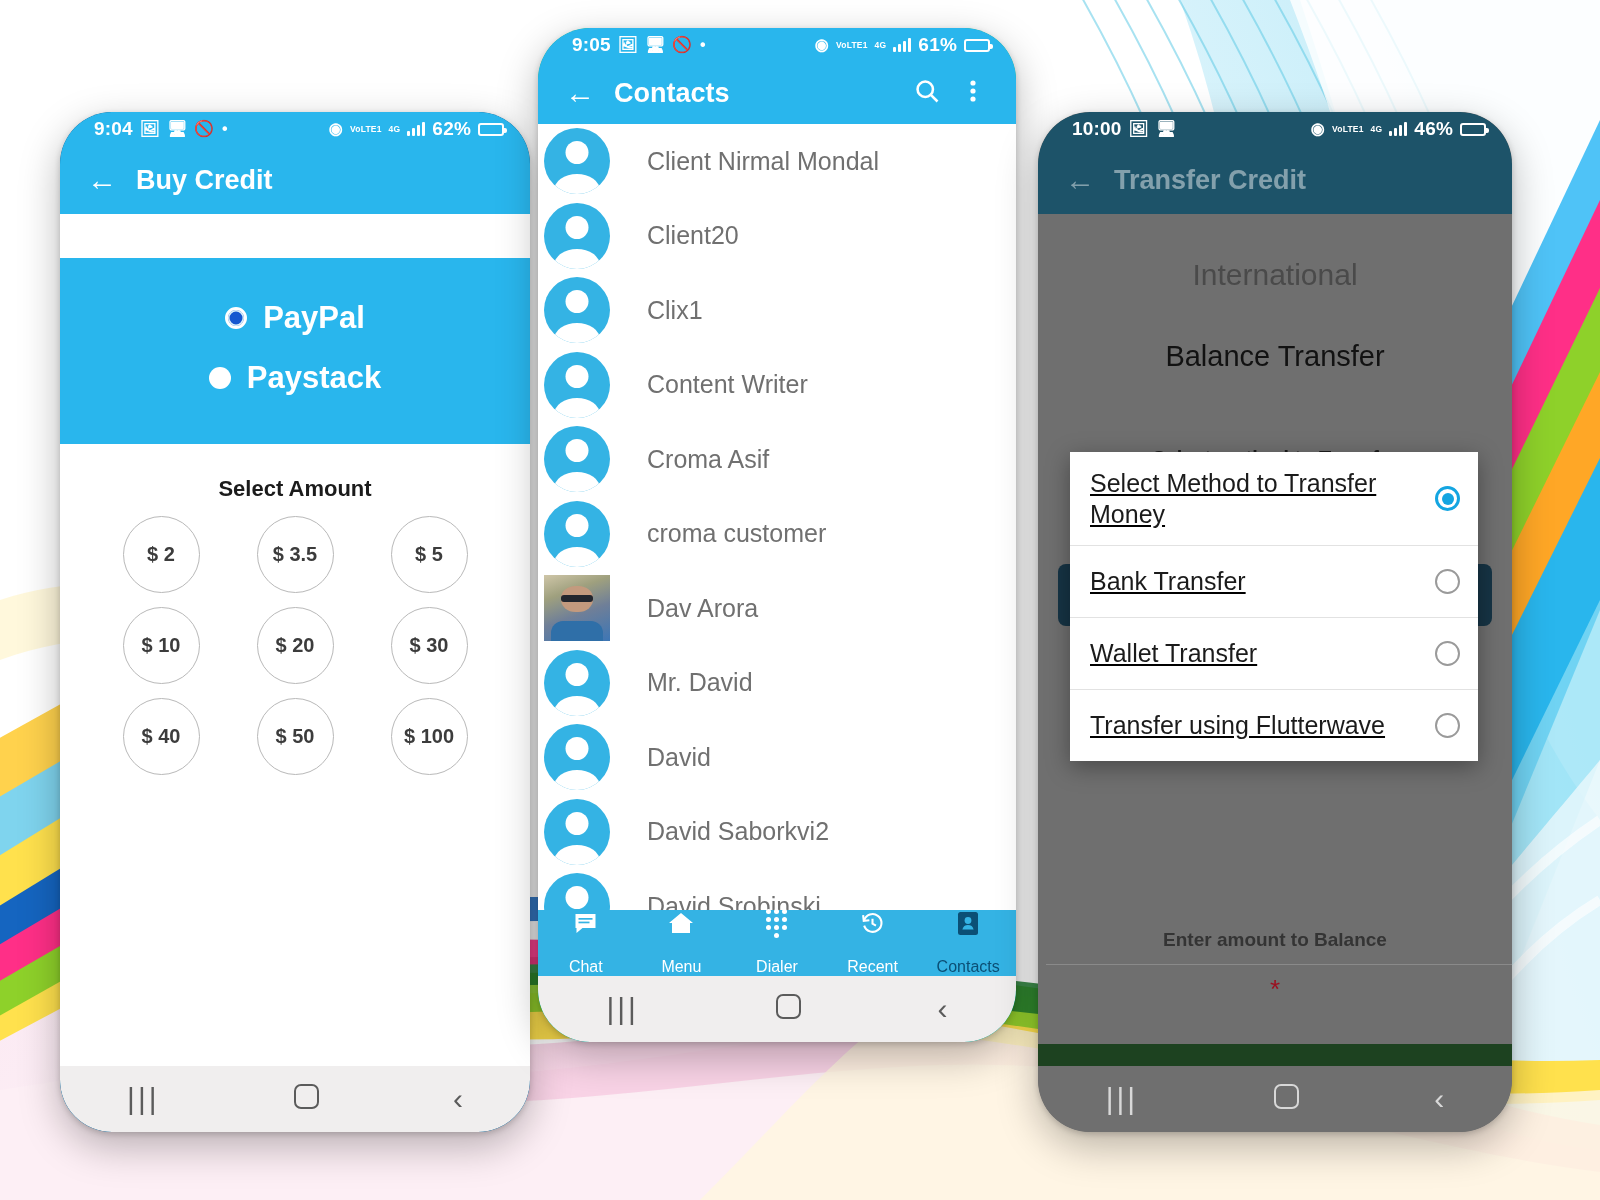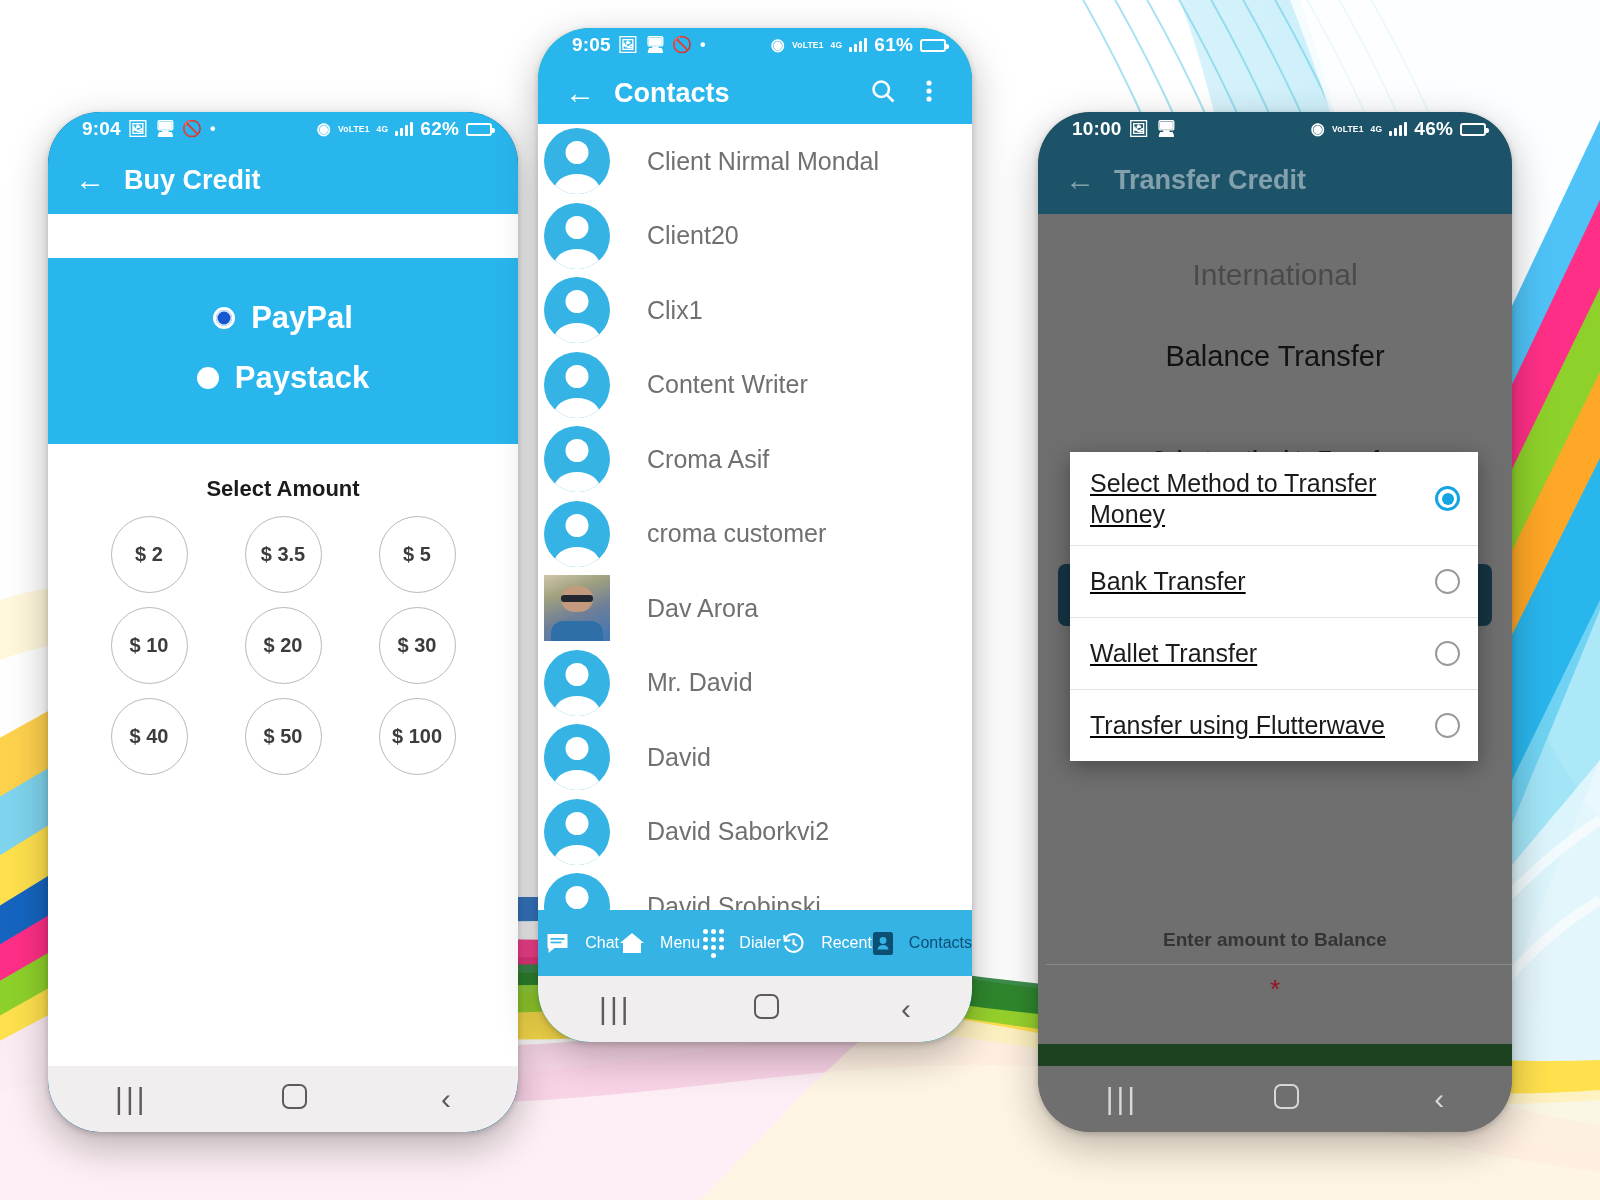--- a/index.html
+++ b/index.html
@@ -47,57 +47,57 @@
   .appbar .title { font-size:27px; font-weight:bold; color:#fff; margin-left:12px; flex:1; }
   .appbar .act { width:46px; text-align:center; color:#fff; }
 
   
   .navbar { display:flex; align-items:center; justify-content:space-around; height:66px; }
   .navbar span { font-size:30px; color:#5b5b5b; font-weight:300; }
   .nav-recents { letter-spacing:3px; font-size:27px; }
   .nav-home { display:inline-block; width:25px; height:25px; border:2.2px solid #5b5b5b; border-radius:7px; }
 
   
-  #phone1 { left: 48px; top: 112px; width: 470px; height: 1020px; background:#0369a1; }
+  #phone1 { left: 60px; top: 112px; width: 470px; height: 1020px; background:#0369a1; }
   #phone1 .statusbar { background:#29b6ed; }
   #phone1 .appbar { background:#29b6ed; height:68px; }
   #p1-body { background:#ffffff; height:calc(100% - 34px - 68px - 66px); overflow:hidden; }
   .pay-block { background:#29b6ed; padding:30px 0 36px; margin-top:44px; }
   .pay-row { display:flex; align-items:center; justify-content:center; gap:16px; padding:12px 0; }
   .pay-row .lbl { font-size:31px; font-weight:bold; color:#ffffff; }
   .radio-o { width:22px; height:22px; border-radius:50%; border:3px solid #ffffff; background:#1657d0; box-shadow:0 0 0 1.5px #d8eef9 inset; }
   .radio-solid { width:22px; height:22px; border-radius:50%; background:#ffffff; }
   .sel-amount { text-align:center; font-size:22px; font-weight:bold; color:#1b1b1b; margin:32px 0 14px; }
   .amt-grid { display:grid; grid-template-columns:repeat(3,1fr); row-gap:14px; padding:0 34px; justify-items:center; }
   .amt-circle {
     width:77px; height:77px; border-radius:50%; border:1.4px solid #b9b9b9;
     display:flex; align-items:center; justify-content:center;
     font-size:20px; font-weight:bold; color:#3c3c3c; background:#fff;
   }
   #phone1 .navbar { background:#f0eeee; }
 
   
-  #phone2 { left: 538px; top: 28px; width: 434px; height: 1014px; background:#14b8a6; }
+  #phone2 { left: 538px; top: 28px; width: 478px; height: 1014px; background:#14b8a6; }
   #phone2 .statusbar { background:#29b6ed; }
   #phone2 .appbar { background:#29b6ed; }
   #p2-list { background:#ffffff; height:calc(100% - 34px - 62px - 66px - 66px); overflow:hidden; }
   .contact-row { display:flex; align-items:center; height:74.5px; padding-left:6px;gap:15px; }
   .avatar {
     width:66px; height:66px; border-radius:50%; background:#34b3e4;
     position:relative; flex:0 0 66px; overflow:hidden;
   }
   .avatar .head { position:absolute; left:50%; top:13px; transform:translateX(-50%); width:23px; height:23px; border-radius:50%; background:#fff; }
   .avatar .body { position:absolute; left:50%; bottom:-13px; transform:translateX(-50%); width:46px; height:33px; border-radius:50%; background:#fff; }
   .avatar.photo { border-radius:0; background:linear-gradient(160deg,#cfc6a8 0%,#9fa07e 28%,#6f7f98 58%,#3d76b5 100%); }
   .avatar.photo .face { position:absolute; left:26%; top:16%; width:48%; height:40%; border-radius:46%; background:#c39a7e; }
   .avatar.photo .shade { position:absolute; left:26%; top:30%; width:48%; height:10%; border-radius:3px; background:#22262e; }
   .avatar.photo .shirt { position:absolute; left:10%; bottom:0; width:80%; height:30%; background:#2f6fa8; border-radius:12px 12px 0 0; }
   .contact-name { font-size:25px; color:#707070; margin-left:22px; }
   .tabbar { display:flex; background:#34b3e4; height:66px; }
-  .tab { flex:1; display:flex; flex-direction:row; align-items:center; justify-content:flex-end; gap:15px; color:#ffffff; }
+  .tab { flex:1; display:flex; flex-direction:column; align-items:center; justify-content:space-between; gap:15px; color:#ffffff; }
   .tab.active { color:#0b4f75; }
   .tab .glyph { font-size:24px; line-height:1; height:26px; display:flex; align-items:center; }
   .tab .tlabel { font-size:16px; }
   .dialer-dots { display:grid; grid-template-columns:repeat(3,5px); grid-template-rows:repeat(4,5px); gap:3px; }
   .dialer-dots i { display:block; width:5px; height:5px; background:currentColor; border-radius:50%; }
   .dialer-dots i.hide { visibility:hidden; }
   #phone2 .navbar { background:#f0eeee; }
 
   
   #phone3 { left: 1038px; top: 112px; width: 474px; height: 1020px; background:#6f6f6f; }

